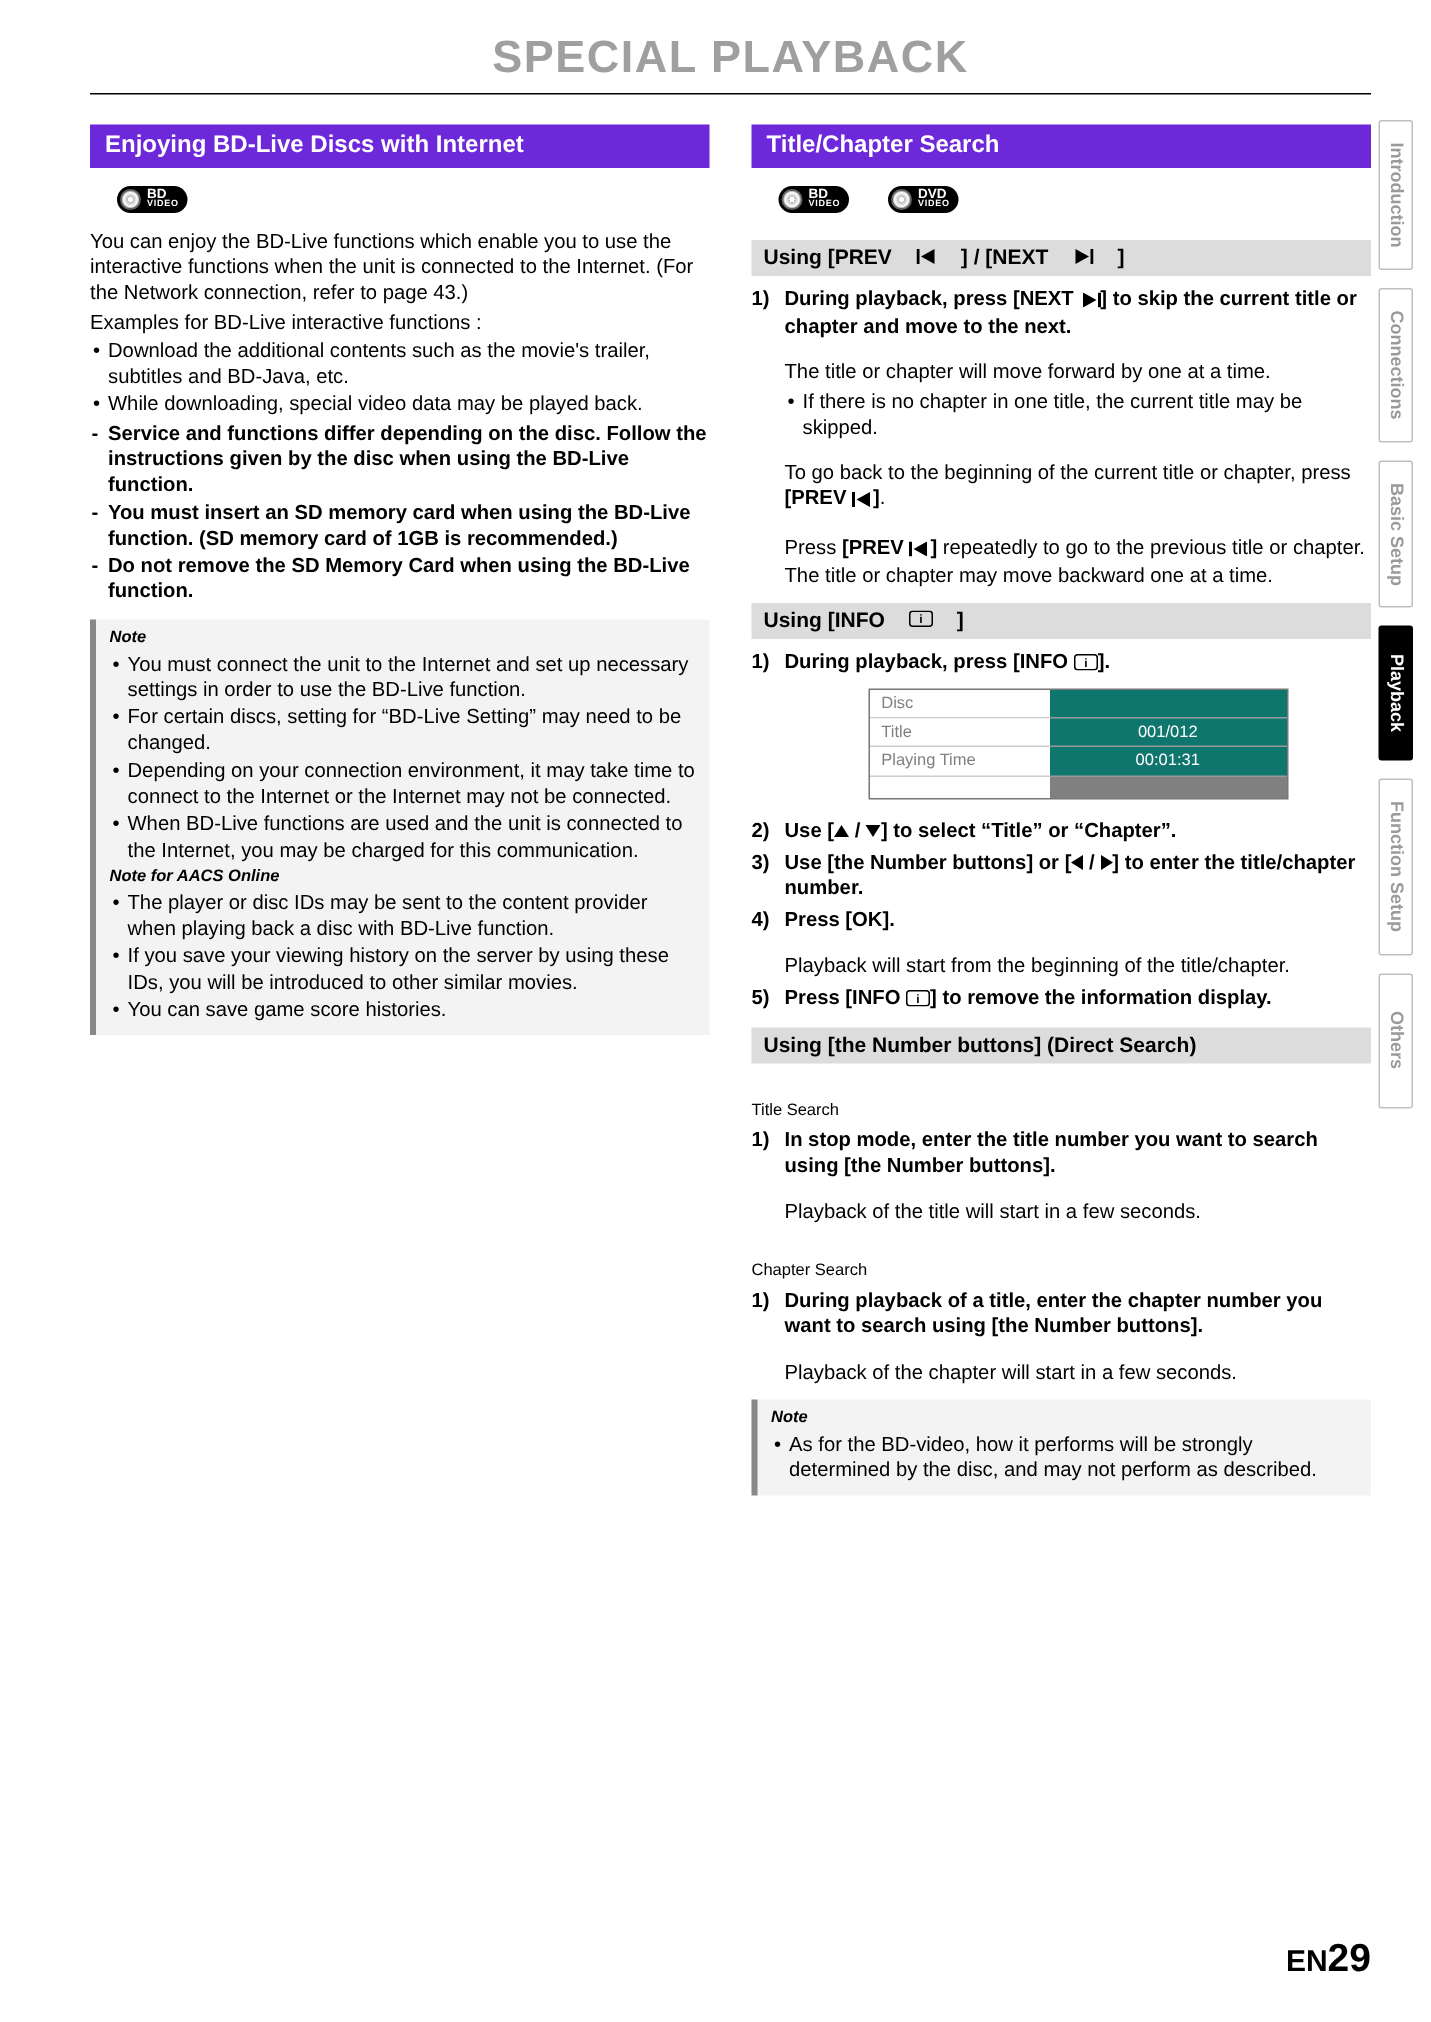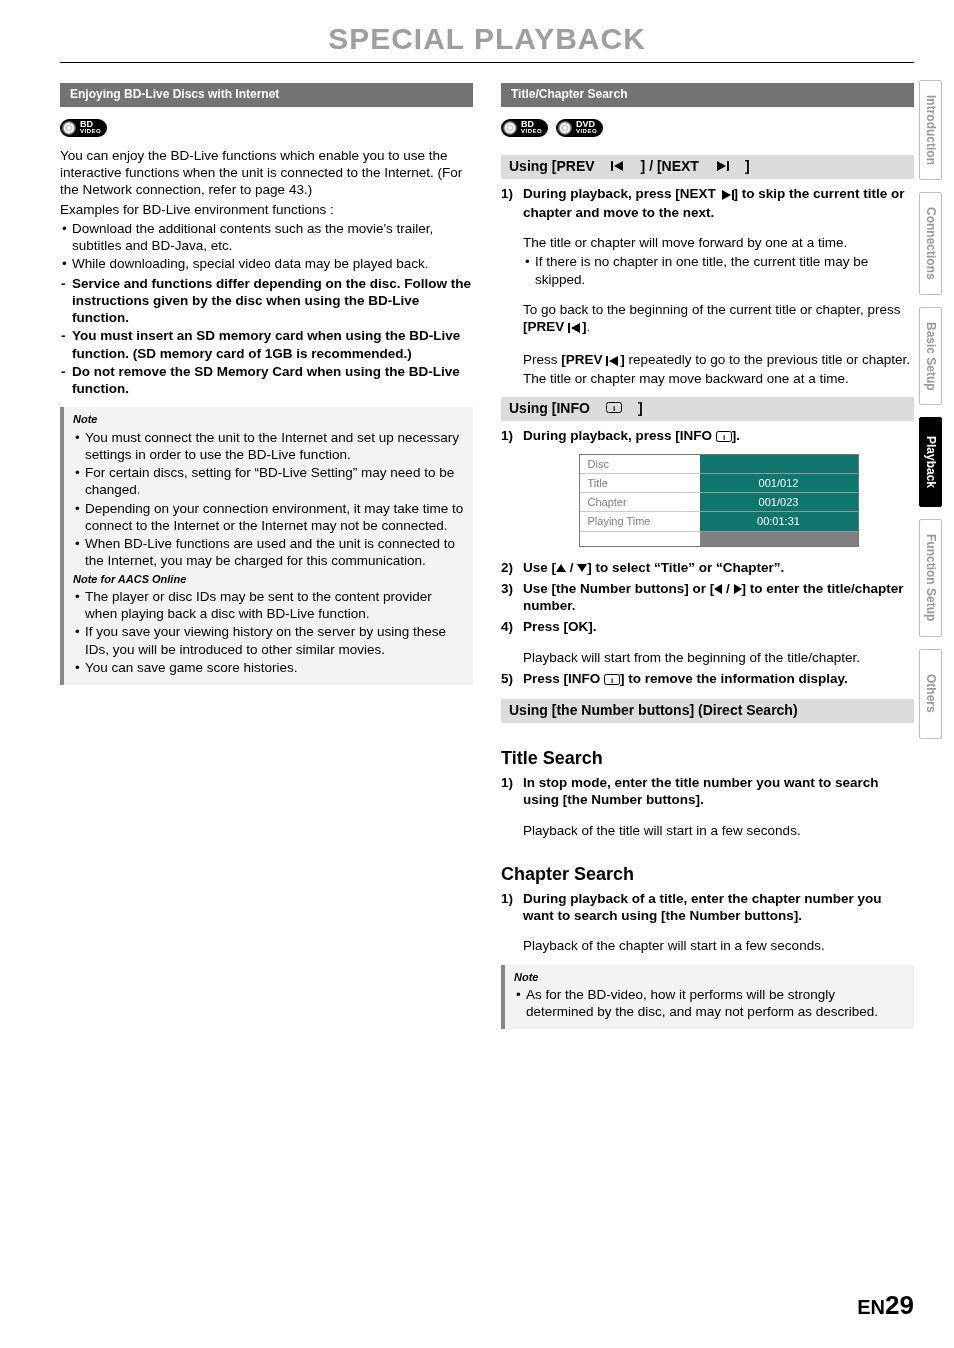--- a/index.html
+++ b/index.html
@@ -23,24 +23,24 @@
     border-bottom: 1px solid #000;
     padding-bottom: 4px;
     margin-bottom: 20px;
   }
   .columns {
     display: flex;
     gap: 28px;
   }
   .col { flex: 1 1 0; min-width: 0; }
   .section-header {
-    background: #737373;
+    background: #6d28d9;
     color: #fff;
     font-weight: 700;
-    font-size: 12px;
+    font-size: 16px;
     padding: 4px 10px;
     margin-bottom: 8px;
   }
   .sub-header {
     background: #dcdcdc;
     font-weight: 700;
     font-size: 14px;
     padding: 3px 8px;
     margin: 10px 0 6px 0;
     display: flex;
@@ -49,21 +49,21 @@
   }
   .disc-badge {
     display: inline-flex;
     align-items: center;
     background: #000;
     color: #fff;
     border-radius: 10px;
     padding: 2px 6px 2px 2px;
     font-size: 9px;
     font-weight: 700;
-    margin: 4px 4px 8px 0;
+    margin: 4px 4px 8px 18px;
     gap: 4px;
   }
   .disc-icon {
     width: 14px; height: 14px; border-radius: 50%;
     background: radial-gradient(circle, #fff 20%, #bbb 21%, #fff 55%, #888 70%);
     border: 1px solid #666;
   }
   .disc-text { display:flex; flex-direction:column; line-height:0.85; }
   .disc-sub { font-size:6px; letter-spacing:0.5px; }
   p { margin: 2px 0; }
@@ -84,21 +84,21 @@
     font-weight: 700;
     font-size: 11px;
     margin-bottom: 2px;
   }
   .numbered { list-style: none; padding-left: 0; counter-reset: n; }
   .numbered > li { counter-increment: n; padding-left: 22px; position: relative; margin: 4px 0; }
   .numbered > li::before { content: counter(n) ")"; position: absolute; left: 0; font-weight: 700; }
   .numbered > li > .lead { font-weight: 700; display: block; }
   .numbered .sub { font-weight: 400; display:block; margin-top:13px;}
   .bold { font-weight: 700; }
-  .subsection-title { font-weight:700; font-size:18px; margin:24px 0 2px 0;}
+  .subsection-title { font-weight:400; font-size:11px; margin:24px 0 2px 0;}
   .icon-prev, .icon-next, .icon-info, .icon-up, .icon-down, .icon-left, .icon-right {
     display:inline-block; vertical-align:-2px;
   }
   .icon-prev svg, .icon-next svg { width:14px; height:10px; }
   .icon-info svg { width:16px; height:11px; }
   .tri { width:0; height:0; display:inline-block; vertical-align:middle; }
   .tri.up { border-left:5px solid transparent; border-right:5px solid transparent; border-bottom:8px solid #000;}
   .tri.down { border-left:5px solid transparent; border-right:5px solid transparent; border-top:8px solid #000;}
   .tri.left { border-top:5px solid transparent; border-bottom:5px solid transparent; border-right:8px solid #000;}
   .tri.right { border-top:5px solid transparent; border-bottom:5px solid transparent; border-left:8px solid #000;}
@@ -178,21 +178,21 @@
 
     <span class="disc-badge">
       <span class="disc-icon"></span>
       <span class="disc-text">
         <span>BD</span>
         <span class="disc-sub">VIDEO</span>
       </span>
     </span>
 
     <p>You can enjoy the BD-Live functions which enable you to use the interactive functions when the unit is connected to the Internet. (For the Network connection, refer to page 43.)</p>
-    <p>Examples for BD-Live environment functions :</p>
+    <p>Examples for BD-Live interactive functions :</p>
 
     <ul class="bullet-list">
       <li>Download the additional contents such as the movie's trailer, subtitles and BD-Java, etc.</li>
       <li>While downloading, special video data may be played back.</li>
     </ul>
     <ul class="dash-list">
       <li>Service and functions differ depending on the disc. Follow the instructions given by the disc when using the BD-Live function.</li>
       <li>You must insert an SD memory card when using the BD-Live function. (SD memory card of 1GB is recommended.)</li>
       <li>Do not remove the SD Memory Card when using the BD-Live function.</li>
     </ul>
@@ -293,24 +293,20 @@
         <div class="osd">
           <div class="osd-row">
               <div class="osd-label">Disc</div>
               <div class="osd-value"></div>
             </div>
           <div class="osd-row">
               <div class="osd-label">Title</div>
               <div class="osd-value">001/012</div>
             </div>
           <div class="osd-row">
-              <div class="osd-label">Chapter</div>
-              <div class="osd-value">001/023</div>
-            </div>
-          <div class="osd-row">
               <div class="osd-label">Playing Time</div>
               <div class="osd-value">00:01:31</div>
             </div>
           <div class="osd-row blank">
               <div class="osd-label"></div>
               <div class="osd-value"></div>
             </div>
         </div>
       </li>
       <li>

